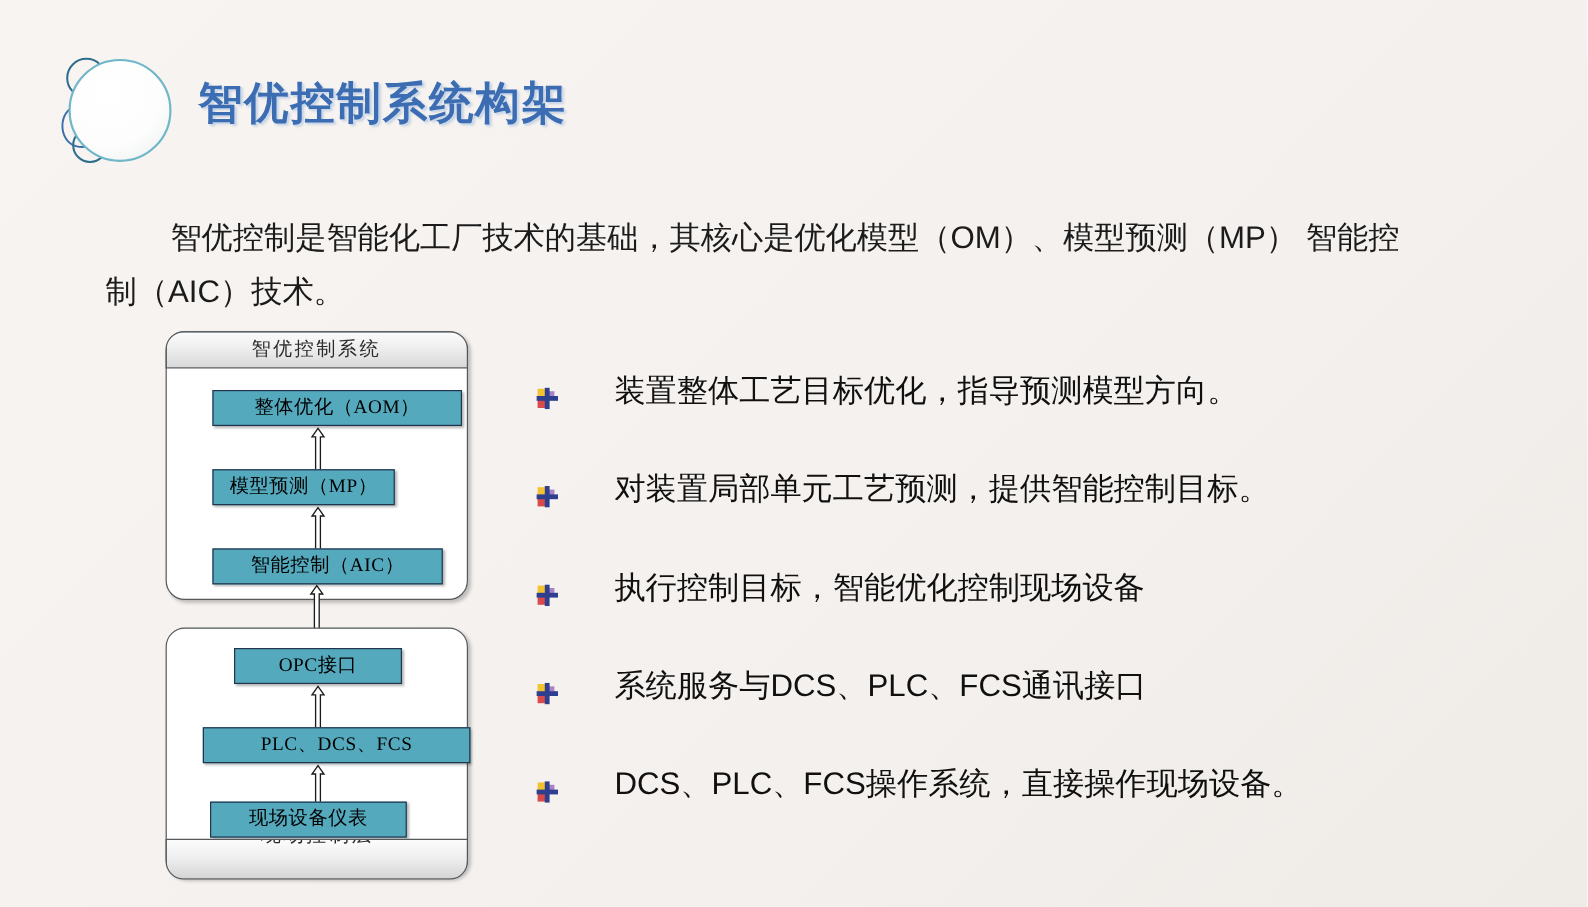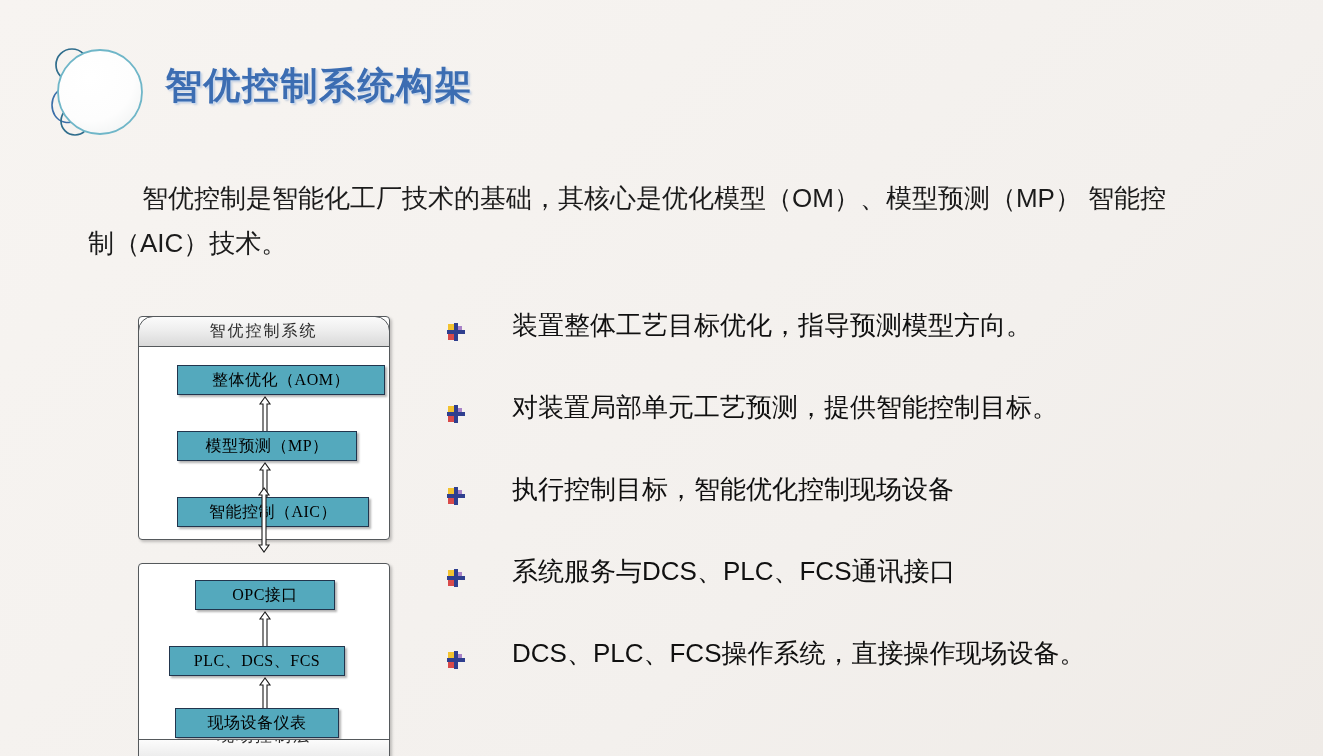--- a/index.html
+++ b/index.html
@@ -65,24 +65,23 @@
     width: 252px;
     height: 456px;
   }
 
   .panel {
     position: absolute;
     left: 0;
     width: 252px;
     box-sizing: border-box;
     border: 1.5px solid #55595c;
-    border-radius: 4px;
+    border-radius: 16px;
     background: #ffffff;
     box-shadow: 2px 2px 3px rgba(0,0,0,0.22);
-    margin-top: 40px;
   }
   #panel-top { top: 0; height: 224px; }
   #panel-bottom { top: 247px; height: 209px; }
 
   .panel-header {
     position: absolute;
     left: -1.5px;
     top: -1.5px;
     width: 252px;
     height: 31px;
@@ -202,42 +201,42 @@
 
     <div class="panel" id="panel-top">
       <div class="panel-header">智优控制系统</div>
 
       <div class="node" style="left:38px; top:48px; width:208px;">整体优化（AOM）</div>
 
       <svg class="arrow" style="left:118px; top:78px; width:16px; height:48px;" viewBox="0 0 16 48">
         <path d="M8 2 L3 9 L6 9 L6 39 L3 39 L8 46 L13 39 L10 39 L10 9 L13 9 Z" fill="#ffffff" stroke="#1a1a1a" stroke-width="1.1"></path>
       </svg>
 
-      <div class="node" style="left:38px; top:114px; width:180px;">模型预测（MP）</div>
+      <div class="node" style="left:38px; top:114px; width:152px;">模型预测（MP）</div>
 
       <svg class="arrow" style="left:118px; top:144px; width:16px; height:48px;" viewBox="0 0 16 48">
         <path d="M8 2 L3 9 L6 9 L6 39 L3 39 L8 46 L13 39 L10 39 L10 9 L13 9 Z" fill="#ffffff" stroke="#1a1a1a" stroke-width="1.1"></path>
       </svg>
 
       <div class="node" style="left:38px; top:180px; width:192px;">智能控制（AIC）</div>
     </div>
 
     <svg class="arrow" style="left:118px; top:210px; width:16px; height:68px;" viewBox="0 0 16 68">
       <path d="M8 2 L3 9 L6 9 L6 59 L3 59 L8 66 L13 59 L10 59 L10 9 L13 9 Z" fill="#ffffff" stroke="#1a1a1a" stroke-width="1.1"></path>
     </svg>
 
     <div class="panel" id="panel-bottom">
 
       <div class="node" style="left:56px; top:16px; width:140px;">OPC接口</div>
 
       <svg class="arrow" style="left:118px; top:46px; width:16px; height:48px;" viewBox="0 0 16 48">
         <path d="M8 2 L3 9 L6 9 L6 39 L3 39 L8 46 L13 39 L10 39 L10 9 L13 9 Z" fill="#ffffff" stroke="#1a1a1a" stroke-width="1.1"></path>
       </svg>
 
-      <div class="node" style="left:30px; top:82px; width:176px;">PLC、DCS、FCS</div>
+      <div class="node" style="left:30px; top:82px; width:223px;">PLC、DCS、FCS</div>
 
       <svg class="arrow" style="left:118px; top:112px; width:16px; height:44px;" viewBox="0 0 16 44">
         <path d="M8 2 L3 9 L6 9 L6 35 L3 35 L8 42 L13 35 L10 35 L10 9 L13 9 Z" fill="#ffffff" stroke="#1a1a1a" stroke-width="1.1"></path>
       </svg>
 
       <div class="node" style="left:36px; top:144px; width:164px;">现场设备仪表</div>
 
       <div class="panel-footer">
         <div class="clipped">现场控制层</div>
       </div>

